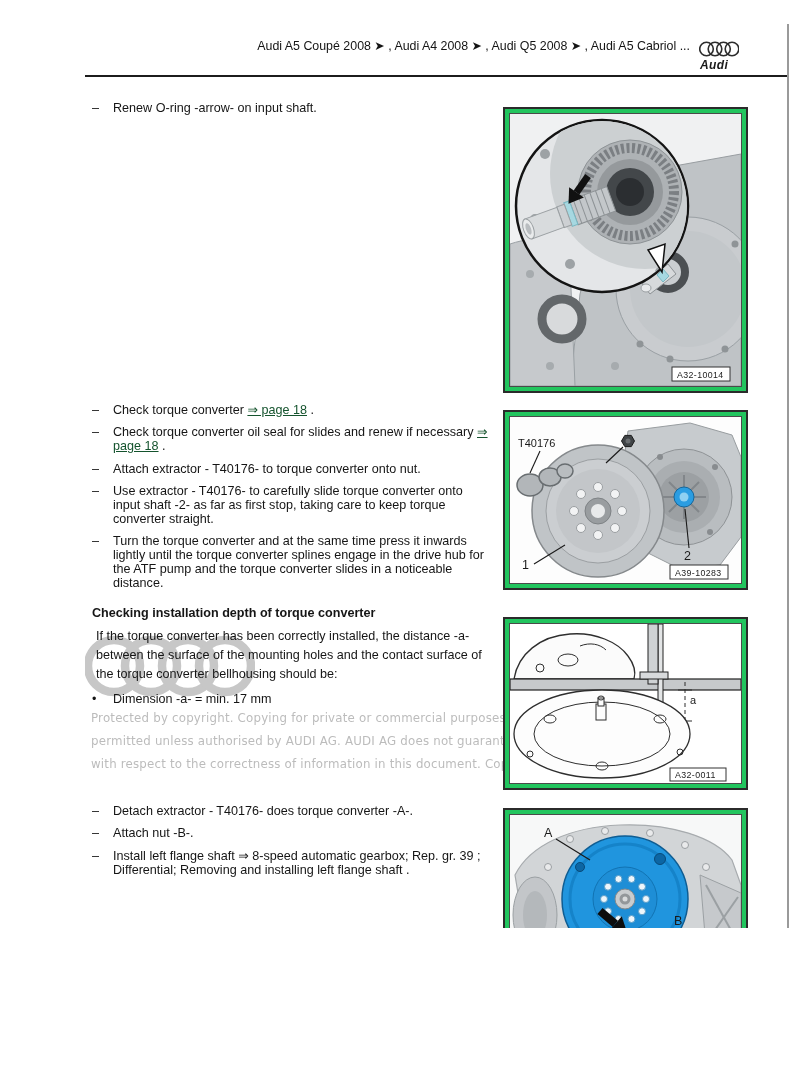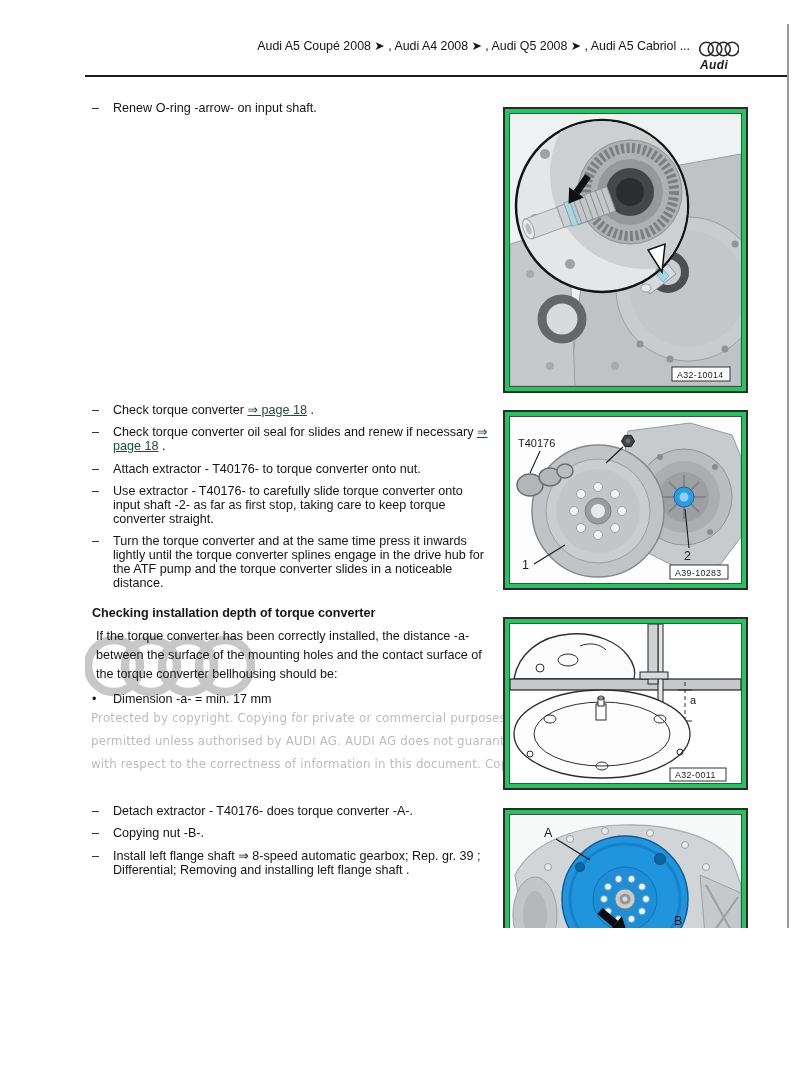--- a/index.html
+++ b/index.html
@@ -125,21 +125,21 @@
       </div>
   </div>
 
   <div class="flow" style="top:805px;">
       <div class="step">
         <span class="dash">–</span>
         <span class="step-body"><span>Detach extractor - T40176- does torque converter -A-.</span></span>
       </div>
       <div class="step">
         <span class="dash">–</span>
-        <span class="step-body"><span>Copying nut -B-.</span></span>
+        <span class="step-body"><span>Attach nut -B-.</span></span>
       </div>
       <div class="step">
         <span class="dash">–</span>
         <span class="step-body"><span>Install left flange shaft ⇒ 8-speed automatic gearbox; Rep. gr. 39 ; Differential; Removing and installing left flange shaft .</span></span>
       </div>
     </div>
 
   <div class="fig" id="fig1">
     <div class="fig-inner">
       <svg viewBox="0 0 231 272">

